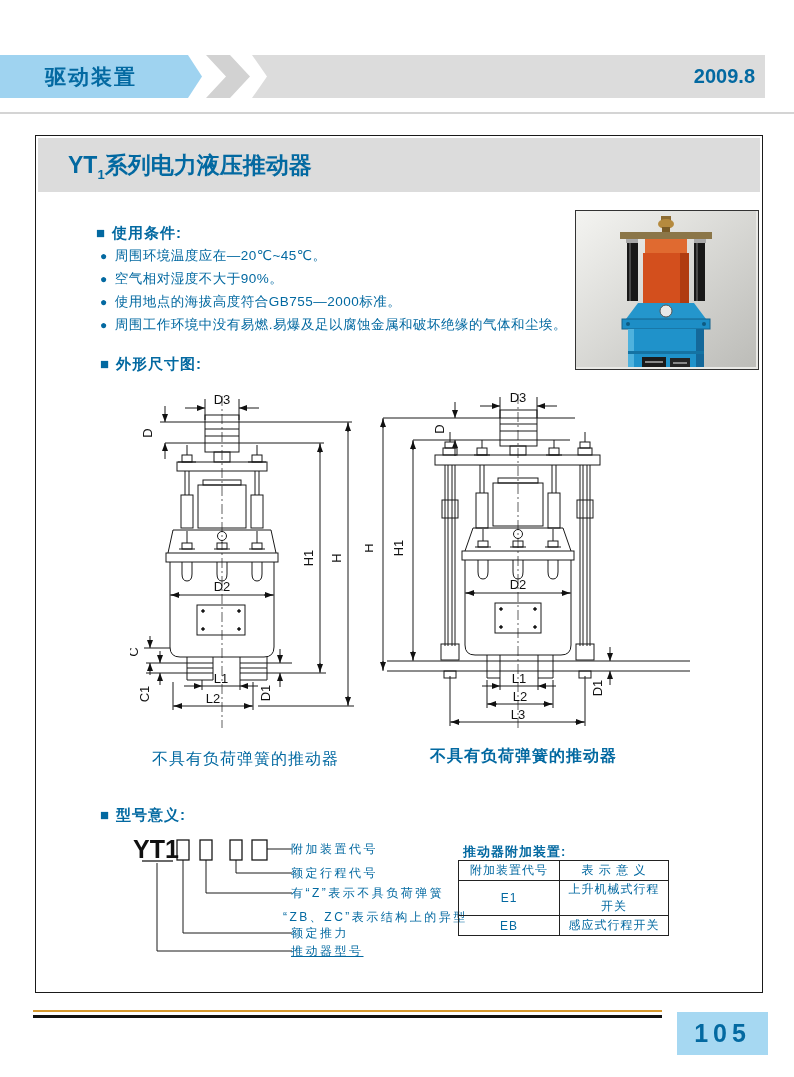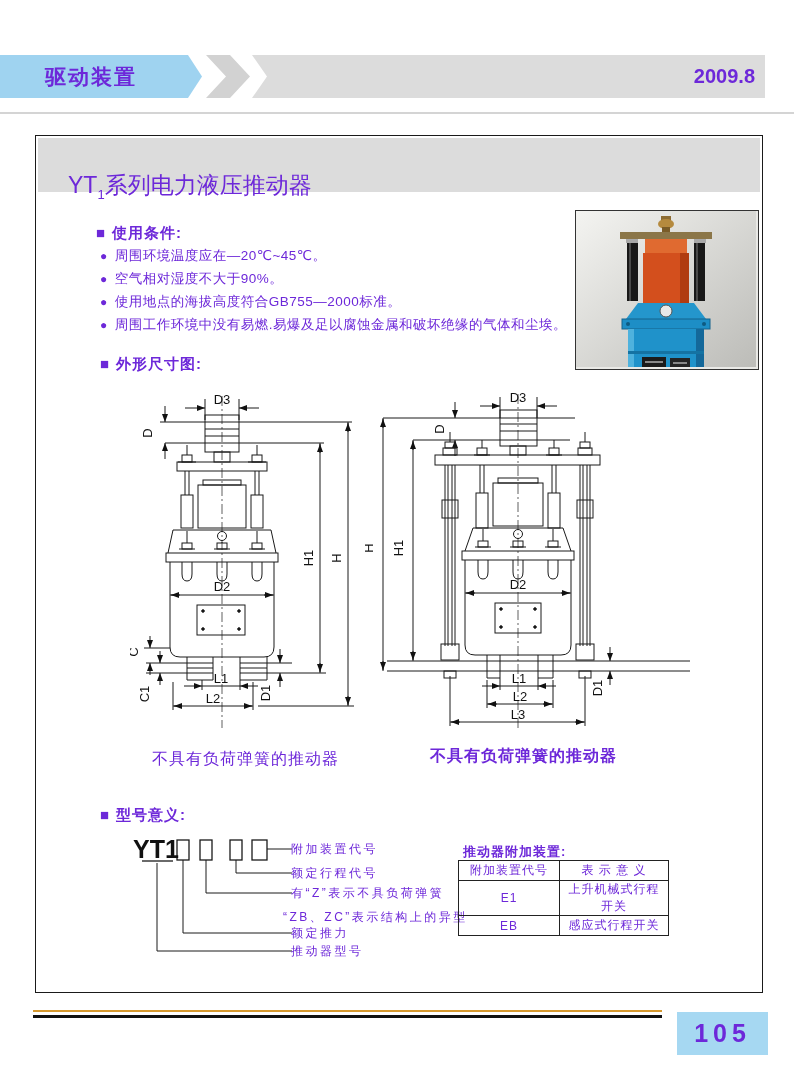--- a/index.html
+++ b/index.html
@@ -1,32 +1,32 @@
 <!DOCTYPE html>
 <html><head>
 <meta charset="utf-8">
 <style>
   html,body{margin:0;padding:0;background:#fff;}
   #page{position:relative;width:794px;height:1077px;background:#fff;overflow:hidden;
-        font-family:"Liberation Sans","DejaVu Sans",sans-serif;color:#6d28d9;}
+        font-family:"Liberation Sans","DejaVu Sans",sans-serif;color:#0369a1;}
   .abs{position:absolute;}
   
   .banner-blue{left:0;top:55px;width:202px;height:43px;background:#9fd3f0;
      clip-path:polygon(0 0,188px 0,202px 50%,188px 100%,0 100%);}
   .banner-chev{left:206px;top:55px;width:44px;height:43px;background:#d2d2d2;
      clip-path:polygon(0 0,24px 0,44px 50%,24px 100%,0 100%,20px 50%);}
   .banner-gray{left:252px;top:55px;width:513px;height:43px;background:#dcdcdc;
      clip-path:polygon(0 0,100% 0,100% 100%,0 100%,15px 50%);}
   .banner-title{left:45px;top:55px;height:43px;line-height:43px;font-size:21px;font-weight:bold;letter-spacing:2px;}
   .banner-date{left:650px;top:55px;width:105px;height:46px;line-height:43px;text-align:right;font-size:20px;font-weight:bold;}
   .header-rule{left:0;top:112px;width:794px;height:2px;background:#d4d4d4;}
   
   .content-box{left:35px;top:135px;width:728px;height:858px;border:1.5px solid #1a1a1a;background:#fff;box-sizing:border-box;}
   .title-bar{left:38px;top:138px;width:722px;height:54px;background:#dcdcdc;}
-  .page-title{left:68px;top:138px;height:54px;line-height:54px;font-size:23px;font-weight:normal;margin-top:20px;}
+  .page-title{left:68px;top:138px;height:54px;line-height:54px;font-size:23px;font-weight:bold;}
   .page-title sub{font-size:13px;}
   .sec-heading{font-size:15px;font-weight:bold;letter-spacing:1px;}
   .sq{display:inline-block;margin-right:6px;}
   .bullet-item{font-size:13.5px;letter-spacing:0.5px;}
   .dot{margin-right:7px;font-size:12px;}
   .photo-frame{left:575px;top:210px;width:182px;height:158px;border:1px solid #333;background:#e9e9e6;}
   .caption{font-size:16px;letter-spacing:1px;}
   .cap-b{font-weight:bold;}
   .anno{font-size:12px;letter-spacing:2.5px;white-space:nowrap;}
   .acc-title{font-size:13px;font-weight:bold;letter-spacing:1px;}
@@ -360,21 +360,21 @@
       <path d="M32,31 V119 H167" stroke-width="1"></path>
     </g>
     <text class="codetext" x="8" y="26">YT1</text>
   </svg>
 
   <div class="abs anno" style="left:291px;top:841px;">附加装置代号</div>
   <div class="abs anno" style="left:291px;top:865px;">额定行程代号</div>
   <div class="abs anno" style="left:291px;top:885px;">有“Z”表示不具负荷弹簧</div>
   <div class="abs anno" style="left:283px;top:909px;">“ZB、ZC”表示结构上的异型</div>
   <div class="abs anno" style="left:291px;top:925px;">额定推力</div>
-  <div class="abs anno" style="left:291px;top:943px;">推动器型号</div>
+  <div class="abs anno" style="left:291px;top:943px;text-decoration:underline;">推动器型号</div>
 
   <div class="abs acc-title" style="left:463px;top:843px;">推动器附加装置:</div>
   <table class="acc abs" style="left:458px;top:860px;">
     <tbody>
         <tr>
       <th class="c1">附加装置代号</th>
       <th class="c2">表 示 意 义</th>
     </tr>
     <tr>
       <td>E1</td>

